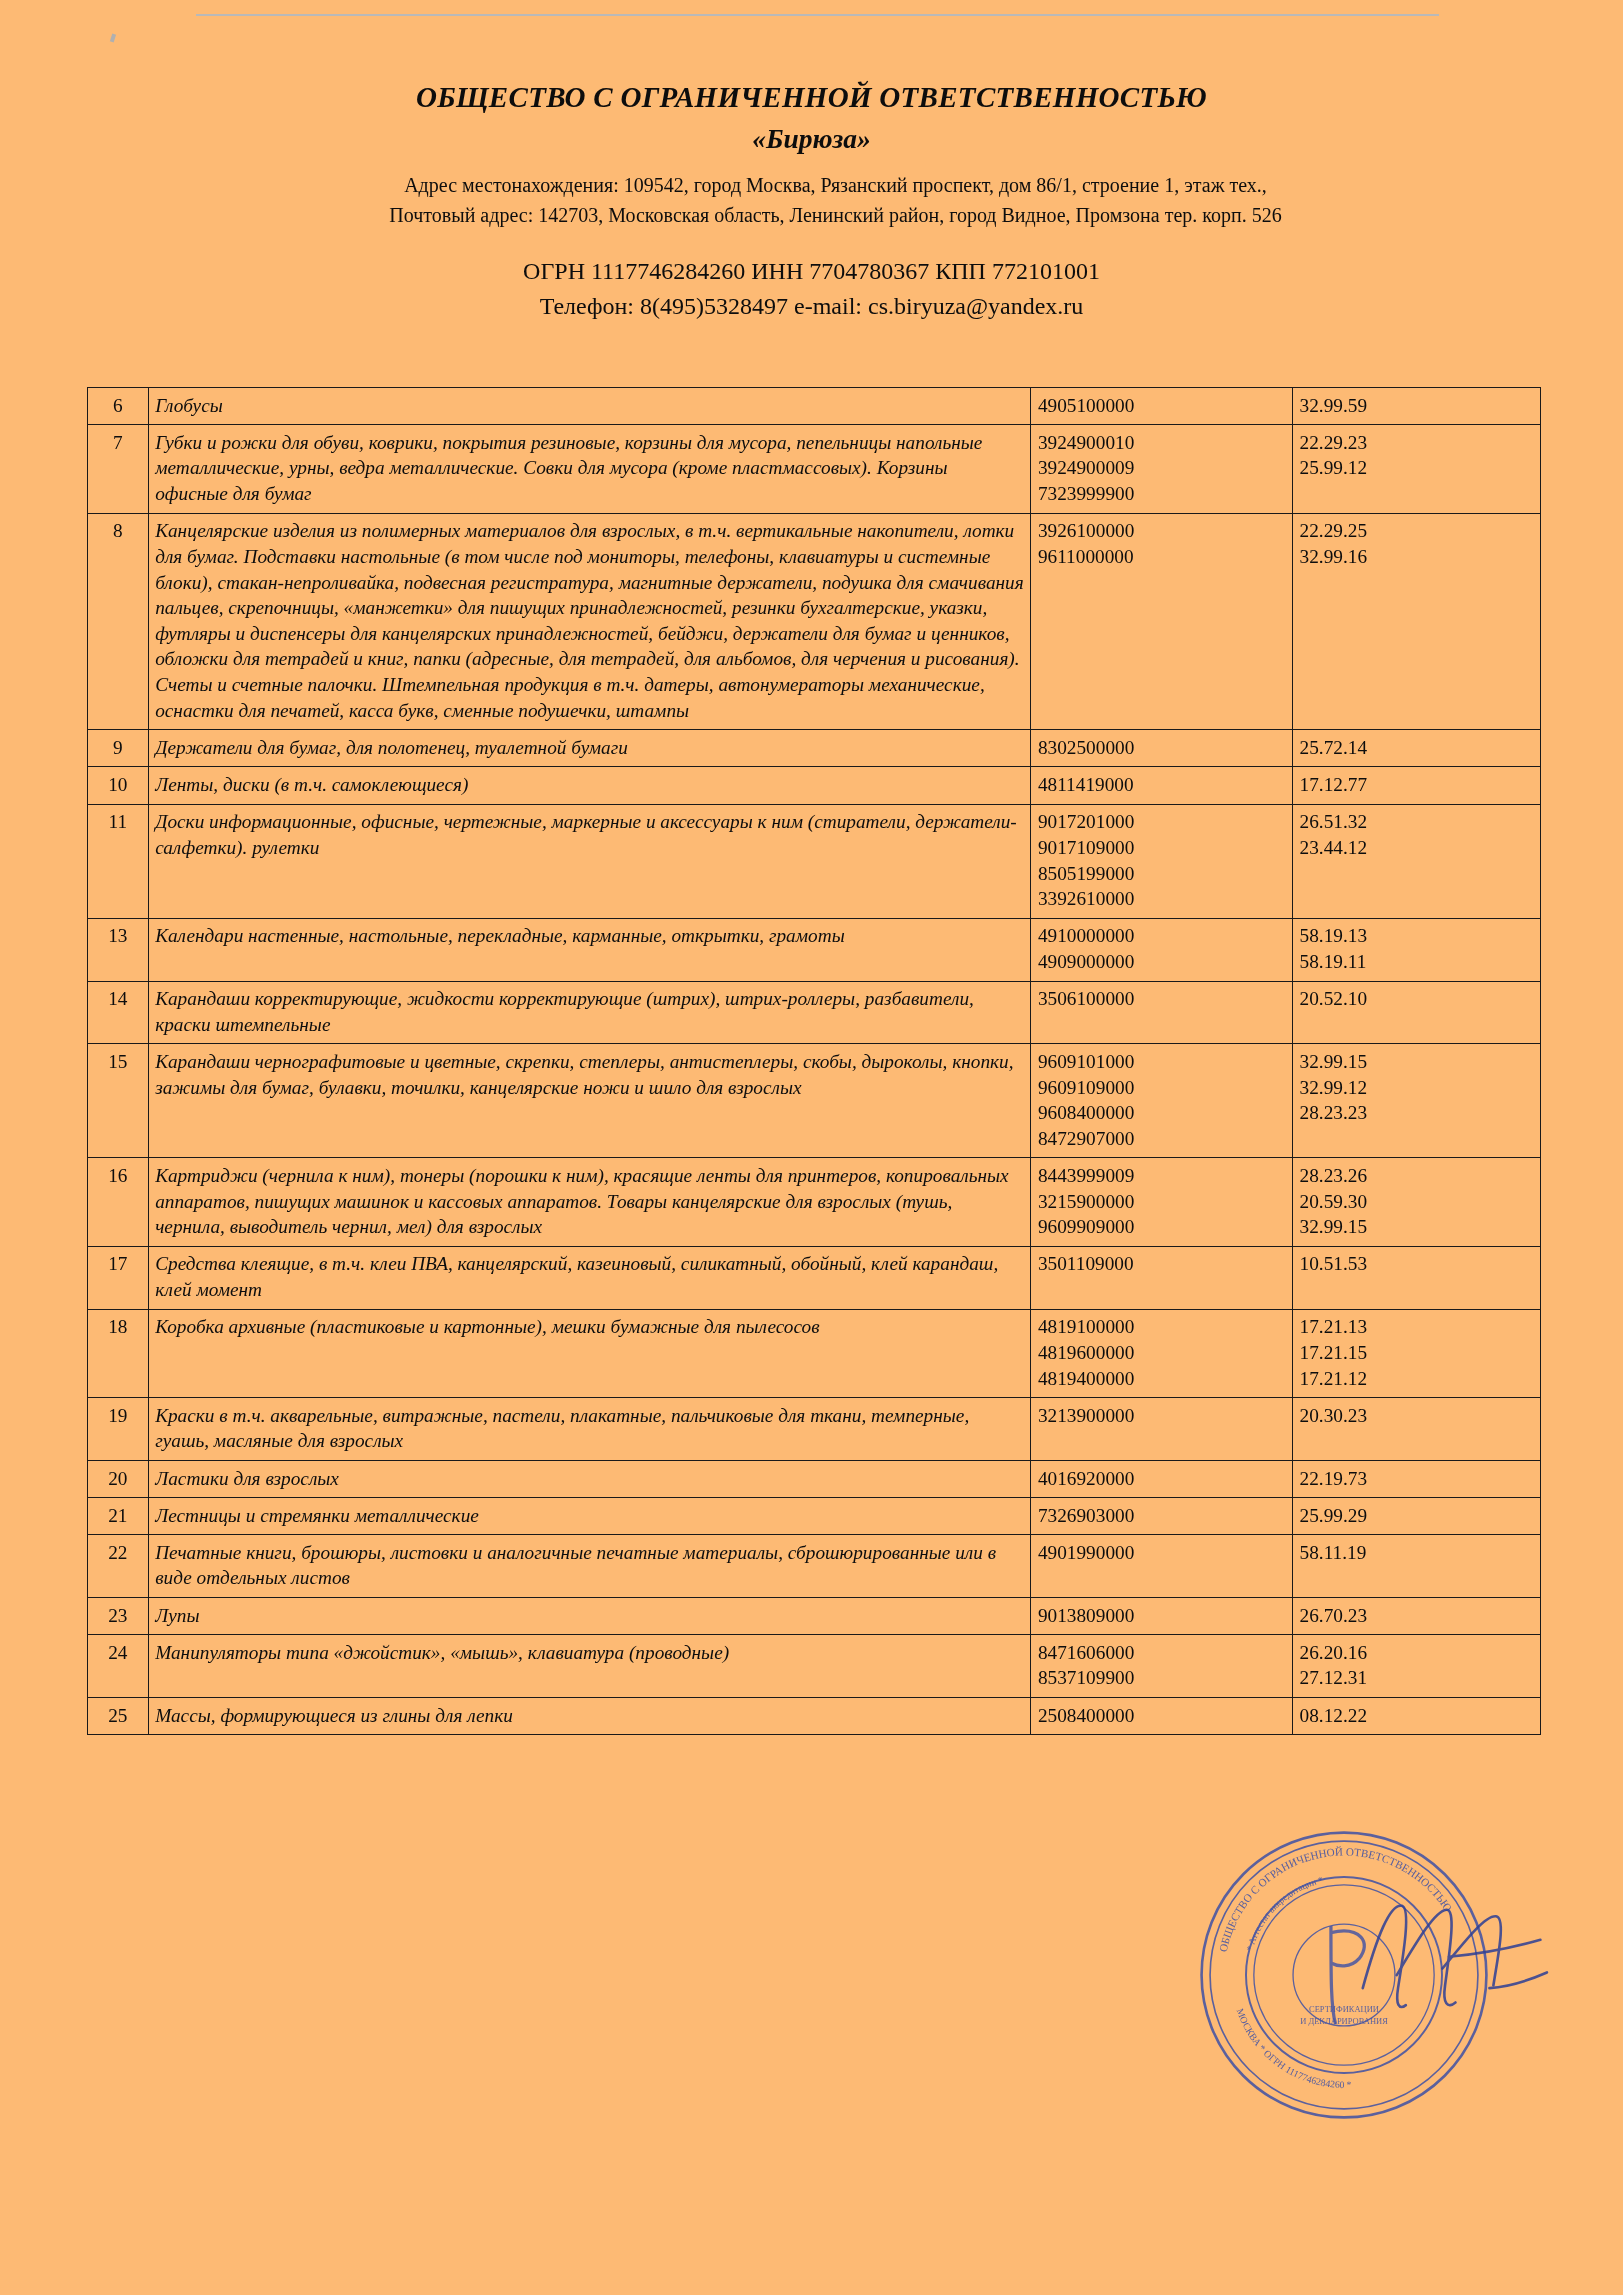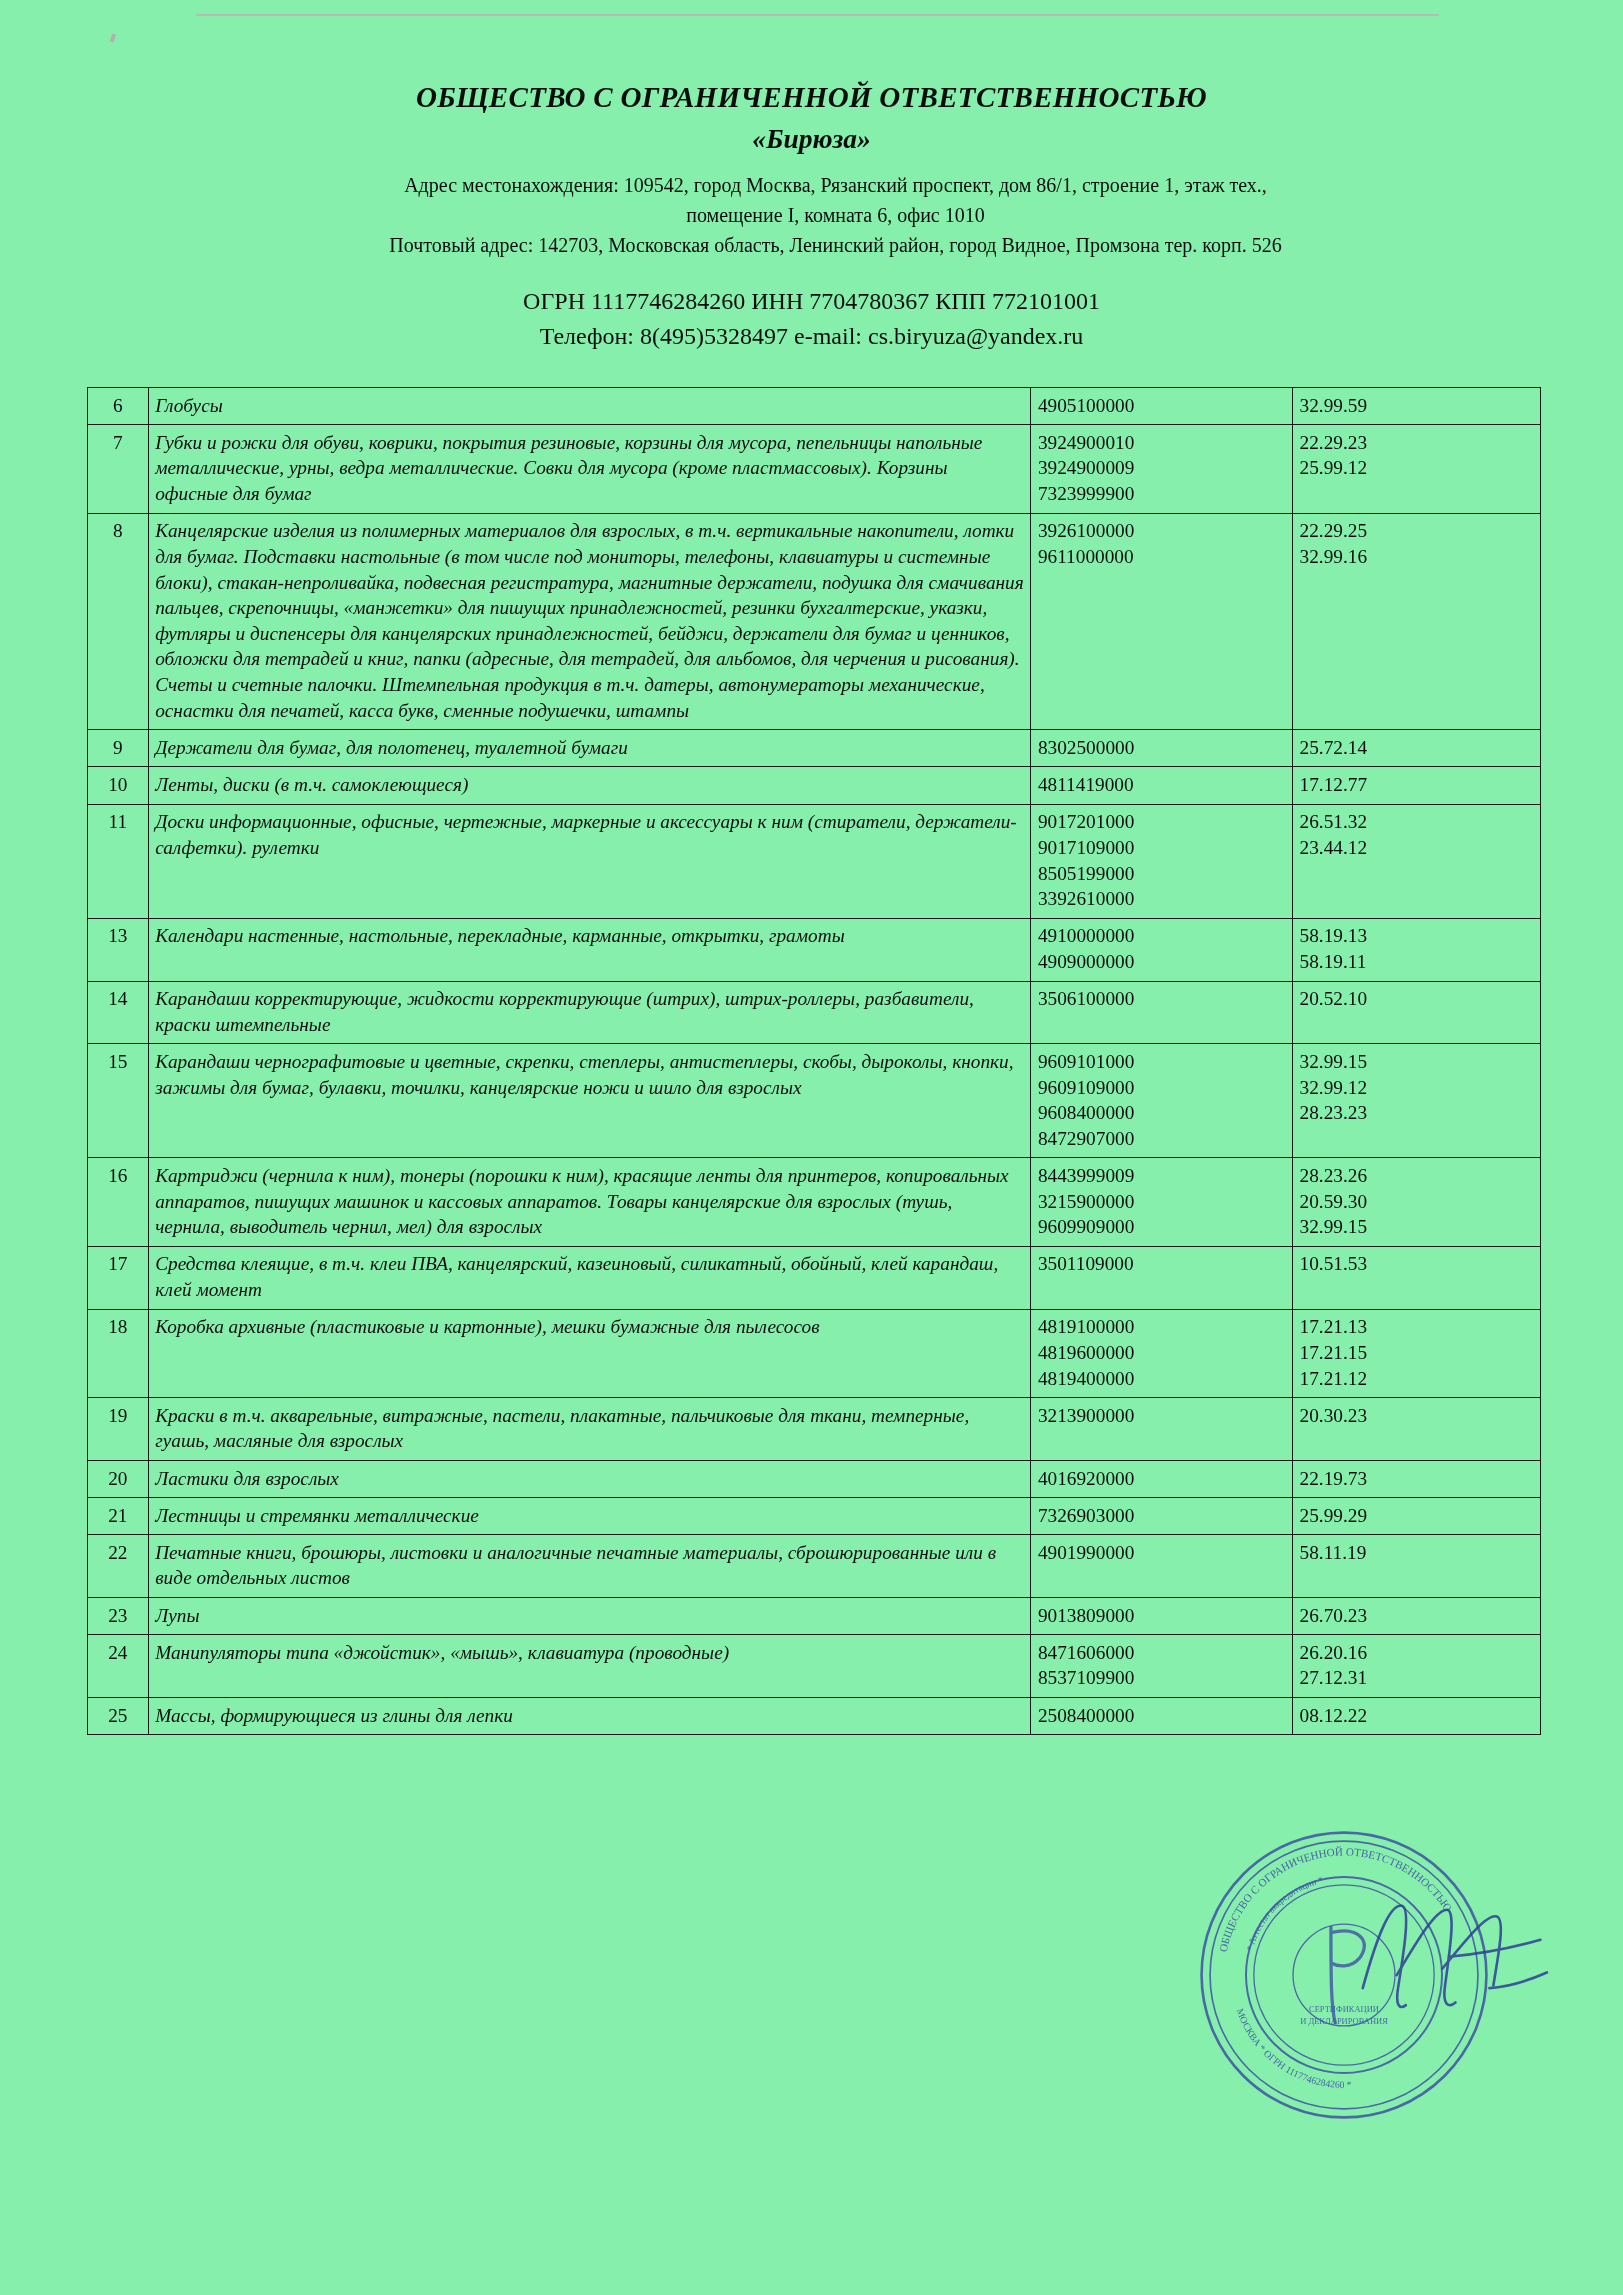--- a/index.html
+++ b/index.html
@@ -13,21 +13,21 @@
     font-family: "Liberation Serif", serif;
     color: #0d0d0d;
     position: relative;
     overflow: hidden;
   }
   .page {
     position: absolute;
     left: 0; top: 0;
     width: 1623px;
     height: 2295px;
-    background: #86efac;
+    background: #fdba74;
   }
   .topline {
     position: absolute;
     left: 196px;
     top: 14.4px;
     width: 1243px;
     height: 2px;
     background: #b9b9b9;
   }
   .speck {
@@ -132,21 +132,20 @@
 <div class="page">
 
   <div class="topline"></div>
   <div class="speck"></div>
 
   <div class="header">
     <div class="org-title">ОБЩЕСТВО С ОГРАНИЧЕННОЙ ОТВЕТСТВЕННОСТЬЮ</div>
     <div class="org-name">«Бирюза»</div>
     <div class="addr">
       <div>Адрес местонахождения: 109542, город Москва, Рязанский проспект, дом 86/1, строение 1, этаж тех.,</div>
-      <div>помещение I, комната 6, офис 1010</div>
       <div>Почтовый адрес: 142703, Московская область, Ленинский район, город Видное, Промзона тер. корп. 526</div>
     </div>
     <div class="reqs">
       <div>ОГРН 1117746284260 ИНН 7704780367 КПП 772101001</div>
       <div>Телефон: 8(495)5328497 e-mail: cs.biryuza@yandex.ru</div>
     </div>
   </div>
 
   <table class="main">
     <tbody id="table-body">

